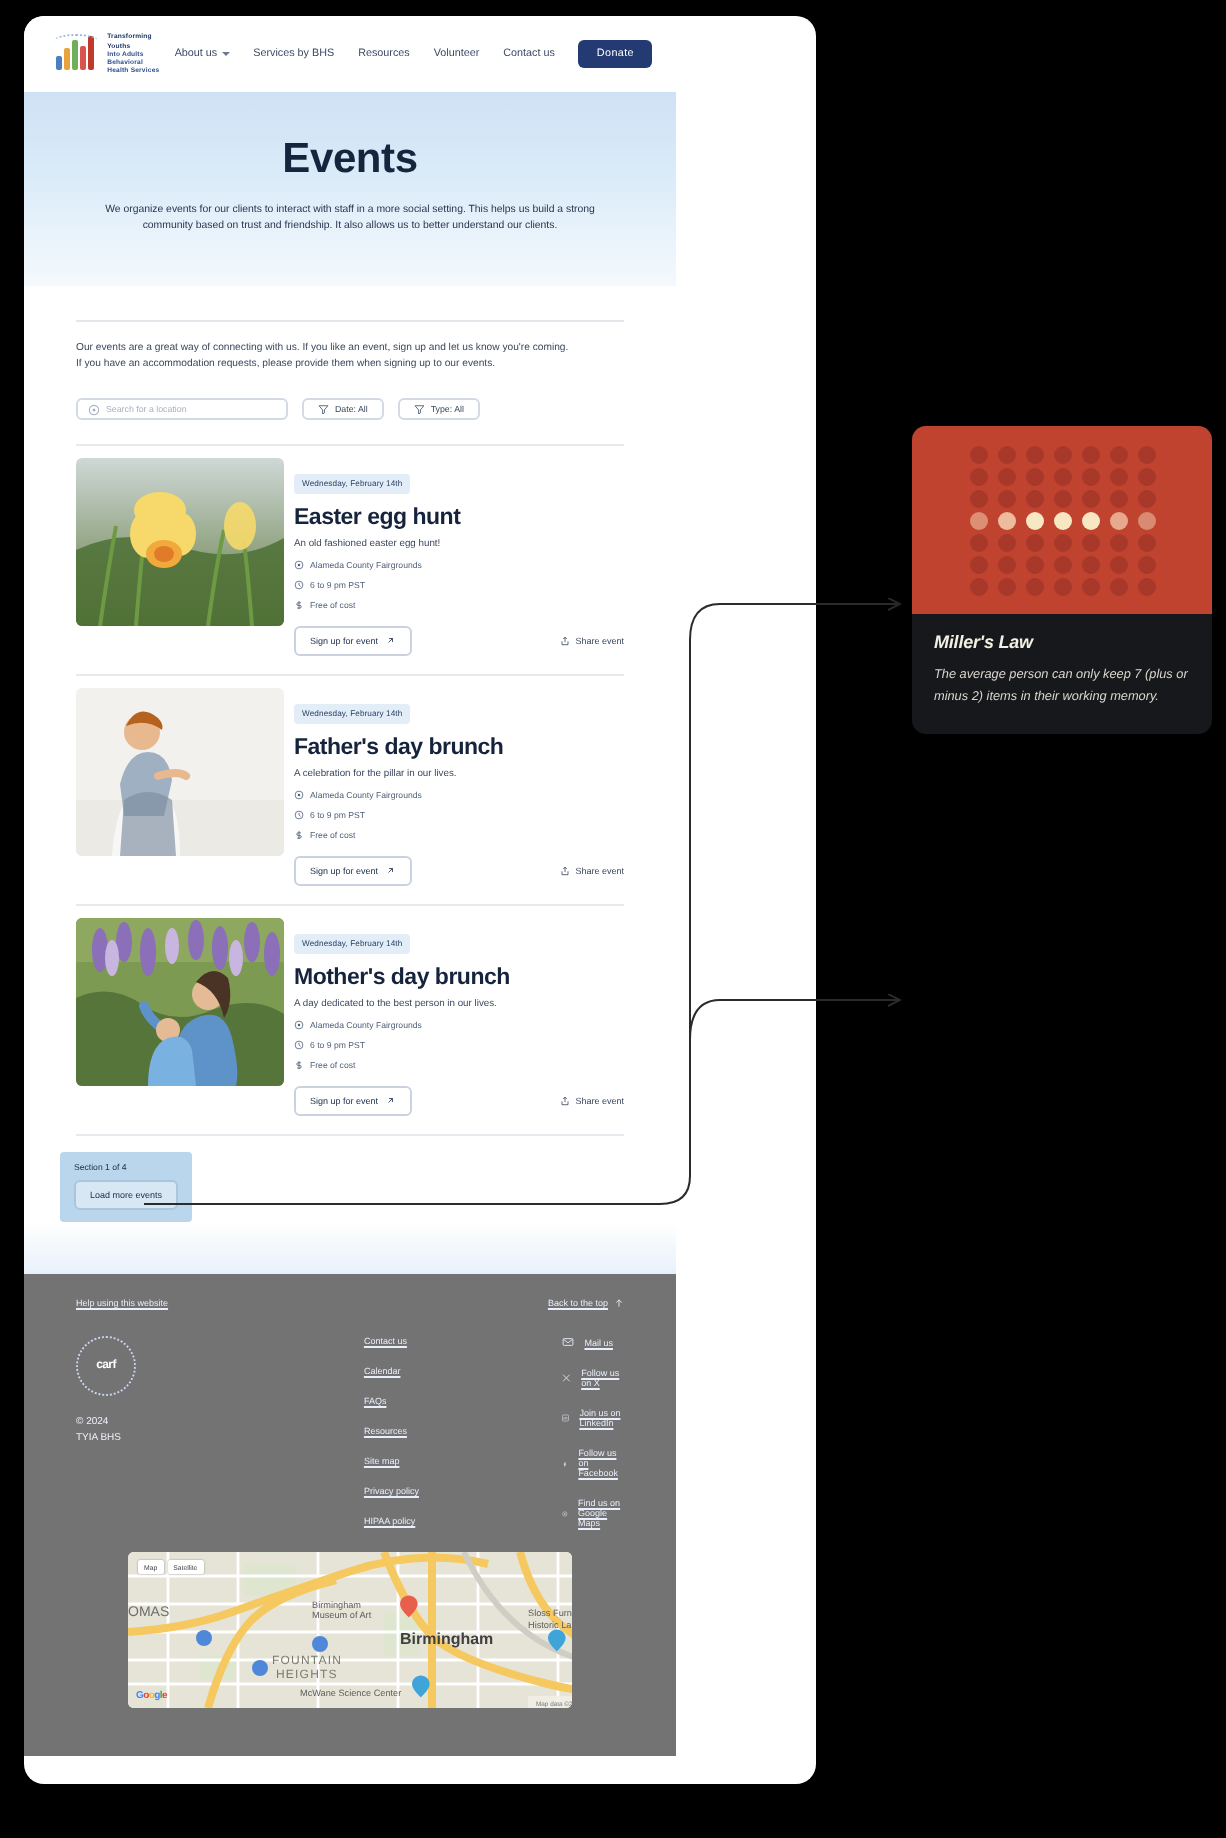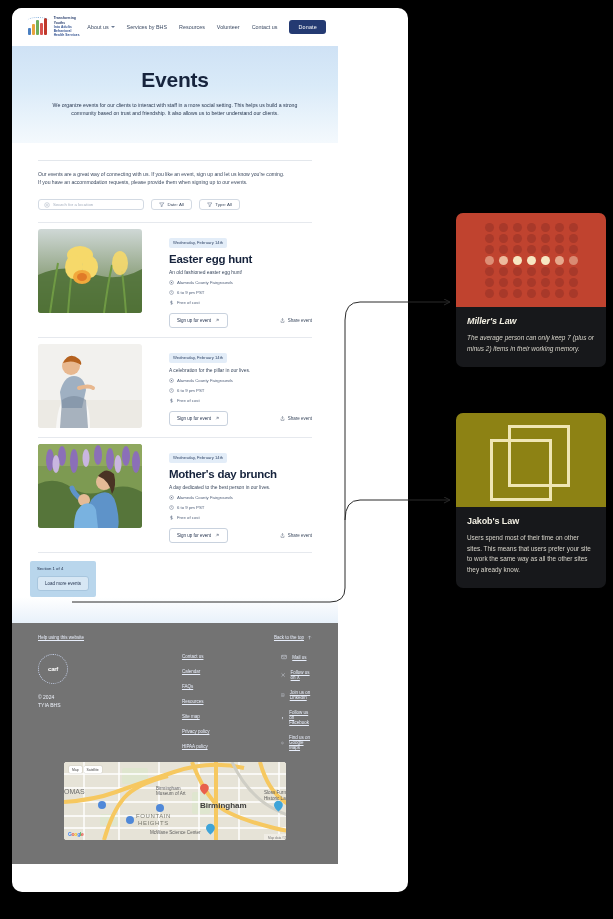--- a/index.html
+++ b/index.html
@@ -80,21 +80,21 @@
   .search-box .ph { font-size:4.4px; color:#a6b0bf; }
   .pill {
     height:11px; border:1px solid #d3dae3; border-radius:3px;
     display:flex; align-items:center; gap:3px; padding:0 7px; background:#fff;
     font-size:4.4px; color:#3a485e; cursor:pointer;
   }
   .ico { flex:none; display:block; }
 
   
   .events { margin-top:12px; }
-  .event-card { display:flex; gap:27px; padding:6px 0 9px; }
+  .event-card { display:flex; gap:5px; padding:6px 0 9px; }
   .event-sep { height:1px; background:#e6e9ee; }
   .thumb { width:104px; height:84px; border-radius:3px; overflow:hidden; flex:none; position:relative;}
   .ev-body { flex:1; padding-top:1px; }
   .date-badge {
     display:inline-block; background:#e3edf8; color:#2c4164;
     font-size:4.1px; padding:2.4px 4px; border-radius:2px; letter-spacing:.05px;
   }
   .ev-title { font-size:11.5px; font-weight:700; color:#16233c; margin-top:5px; letter-spacing:-.25px; }
   .ev-desc { font-size:4.9px; color:#3a485e; margin-top:5px; }
   .meta-row { display:flex; align-items:center; gap:3px; margin-top:5px; font-size:4.3px; color:#51607a; }
@@ -317,20 +317,21 @@
               <path d="M18 84 q2 -26 10 -30 q10 -5 18 2 q6 6 6 28 z" fill="#f7f7f6"></path>
               <path d="M22 48 q4 -16 14 -16 q10 0 12 14 l-4 18 h-20z" fill="#9fb0c2"></path>
               <circle cx="33" cy="22" r="9" fill="#e8b88f"></circle>
               <path d="M25 19 q6 -12 16 -4 q3 3 2 6 q-8 -6 -18 -2z" fill="#b5621f"></path>
               <path d="M41 44 q10 -3 14 0" stroke="#e8b88f" stroke-width="4" fill="none" stroke-linecap="round"></path>
               <path d="M24 56 q12 -8 24 0 l2 28 h-28z" fill="#7d8d9f" opacity=".65"></path>
             </svg>
           </div>
           <div class="ev-body">
             <span class="date-badge">Wednesday, February 14th</span>
+            <div class="ev-title">Father's day brunch</div>
             <div class="ev-desc">A celebration for the pillar in our lives.</div>
             <div class="meta-row">
               <svg class="ico" width="5" height="5" viewBox="0 0 16 16">
                 <circle cx="8" cy="8" r="6.2" fill="none" stroke="#51607a" stroke-width="1.3"></circle>
                     <circle cx="8" cy="8" r="2" fill="#51607a"></circle>
                   </svg>
               <span>Alameda County Fairgrounds</span>
             </div>
             <div class="meta-row">
               <svg class="ico" width="5" height="5" viewBox="0 0 16 16">
@@ -647,26 +648,14 @@
           <div class="dot" style="background:#a8392a"></div>
           <div class="dot" style="background:#a8392a"></div>
       </div>
     </div>
     <div class="law-body">
       <div class="law-title">Miller's Law</div>
       <div class="law-desc">The average person can only keep 7 (plus or minus 2) items in their working memory.</div>
     </div>
   </div>
 
-  <div class="law-card" style="left:456px; top:413px;">
-    <div class="law-art" style="background:#8d8214;">
-      <div class="sq-art">
-        <div class="sq" style="width:62px;height:62px;left:52px;top:12px;"></div>
-        <div class="sq" style="width:62px;height:62px;left:34px;top:26px;"></div>
-      </div>
-    </div>
-    <div class="law-body">
-      <div class="law-title">Jakob's Law</div>
-      <div class="law-desc">Users spend most of their time on other sites. This means that users prefer your site to work the same way as all the other sites they already know.</div>
-    </div>
-  </div>
 
 </div>
 
 </body></html>

